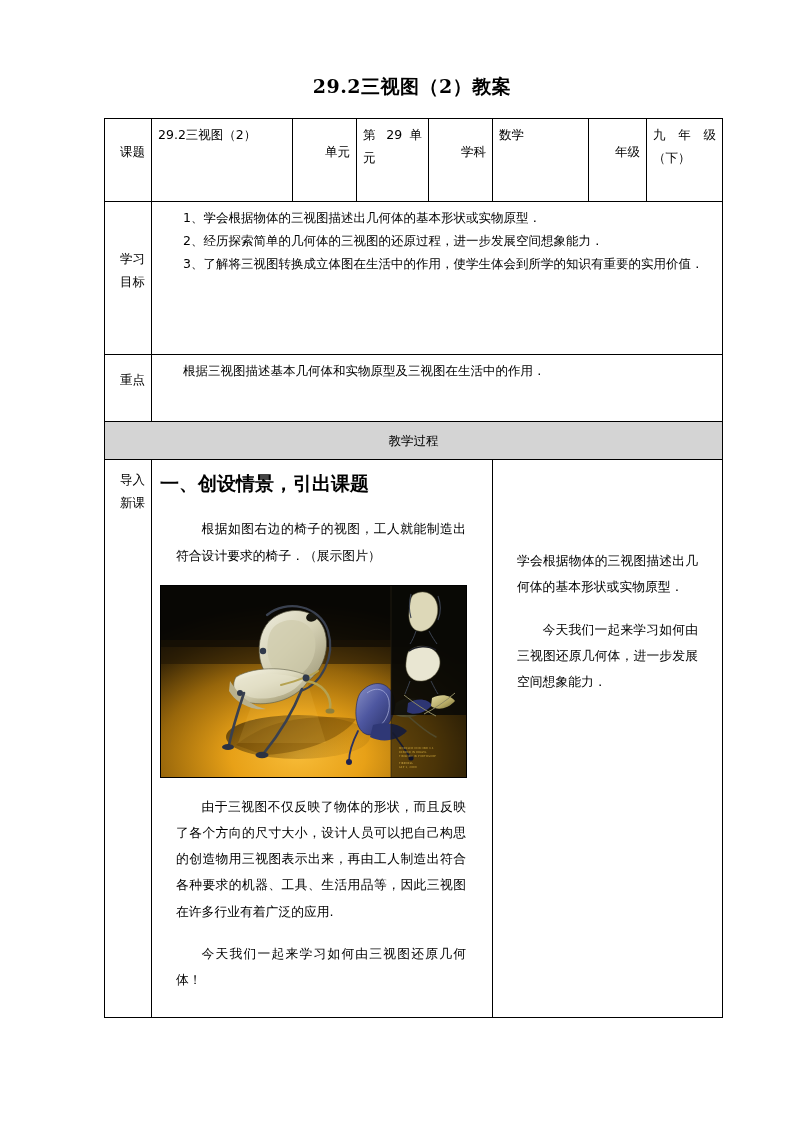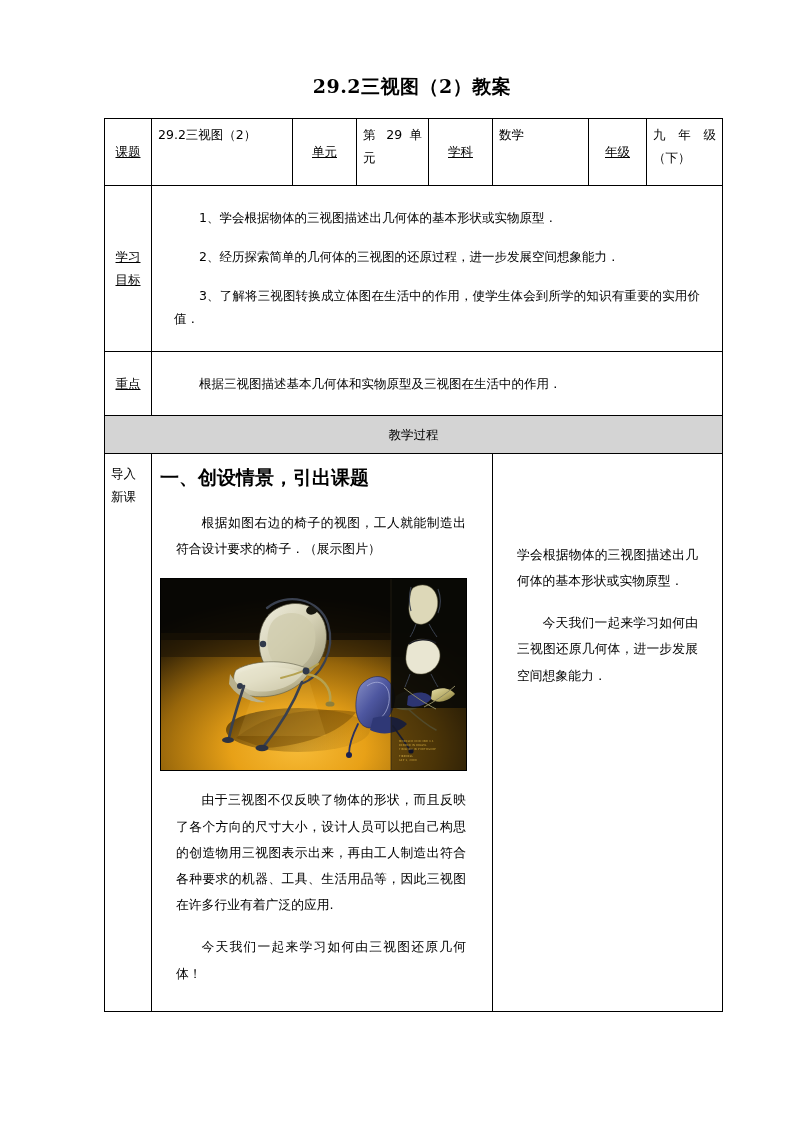--- a/index.html
+++ b/index.html
@@ -36,29 +36,28 @@
     position: absolute;
     left: 89px;
     top: 118px;
     width: 618px;
     border-collapse: collapse;
     table-layout: fixed;
   }
   table.main td {
     border: 1px solid #000000;
     vertical-align: top;
-    padding: 4px 6px 4px 6px;
+    padding: 4px 6px 20px 6px;
     font-size: 12.5px;
     line-height: 1.85;
   }
   .c-label {
-    text-align: center;
+    text-align: right;
     vertical-align: middle !important;
     white-space: nowrap;
-    text-decoration: underline;
   }
   .hdr-unit {
     text-align: justify;
     text-align-last: left;
     text-justify: inter-character;
     line-height: 1.9;
   }
   .hdr-grade {
     text-align: justify;
     text-align-last: left;
@@ -72,21 +71,21 @@
     font-size: 12.5px;
     padding: 7px 16px !important;
   }
   .col-head {
     text-align: center;
     vertical-align: middle !important;
     font-size: 12.5px;
     padding: 8px 0 !important;
   }
   .obj-line {
-    margin: 16px;
+    margin: 0;
     text-indent: 2em;
     text-align: justify;
     text-align-last: left;
     text-justify: inter-character;
   }
   .body-p {
     margin: 16px;
     text-indent: 2em;
     text-align: justify;
     text-align-last: left;
@@ -96,21 +95,21 @@
   }
   .body-p.noindent { text-indent: 0; }
   .section-head {
     margin: 0 0 1px 0;
     font-weight: bold;
     font-size: 19px;
     line-height: 1.8;
   }
   .stage-cell {
     width: 78px;
-    text-align: left;
+    text-align: right;
     vertical-align: top !important;
     padding-top: 8px !important;
     font-size: 12.5px;
   }
   .teacher-cell { vertical-align: top !important; padding: 6px 10px 8px 8px !important; }
   .eval-cell {
     vertical-align: top !important;
     padding: 72px 8px 8px 8px !important;
     font-size: 12.8px;
     line-height: 2.05;

